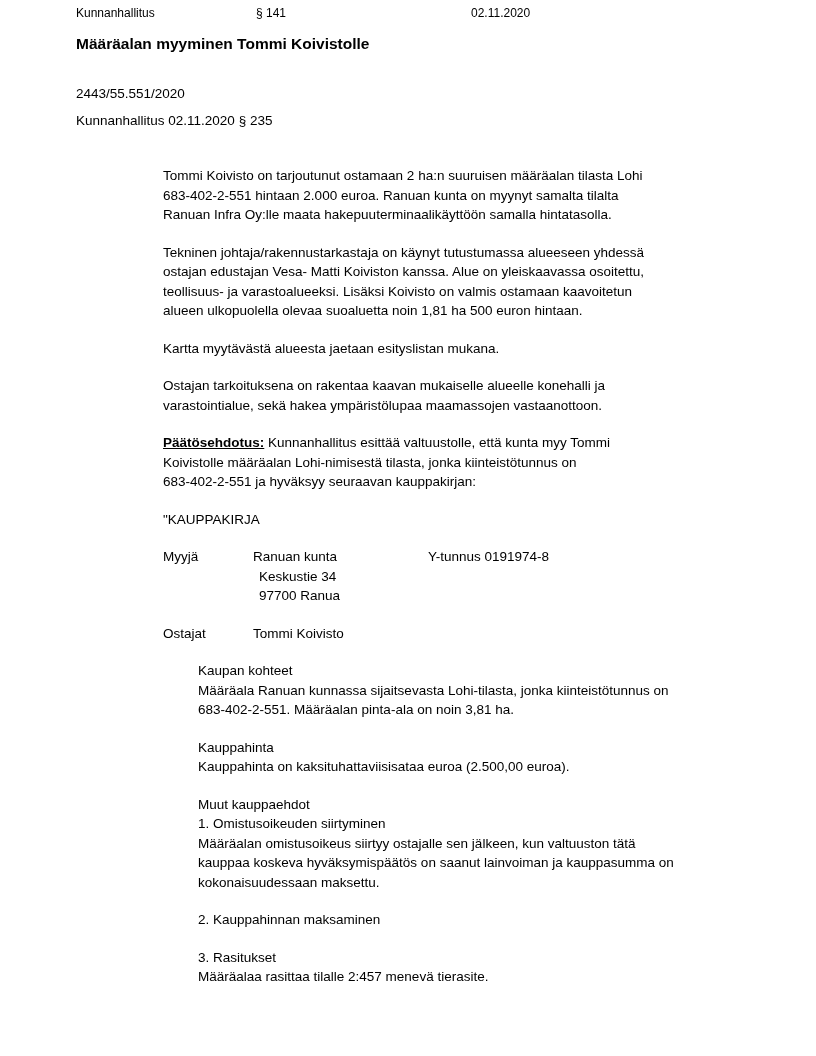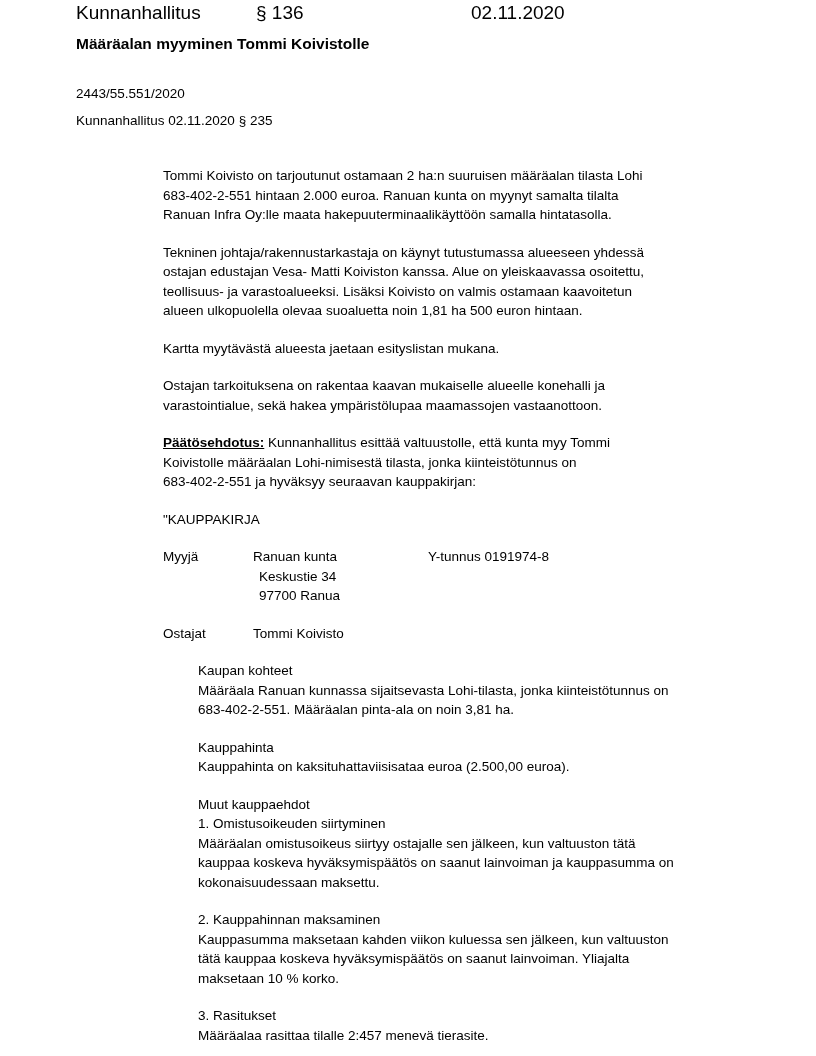--- a/index.html
+++ b/index.html
@@ -20,21 +20,21 @@
     height: 1056px;
     box-sizing: border-box;
     padding: 0;
   }
   .header-row {
     position: absolute;
     top: 4px;
     left: 76px;
     right: 40px;
     display: flex;
-    font-size: 19px;
+    font-size: 12px;
     line-height: 18px;
   }
   .header-row .h-left { width: 180px; }
   .header-row .h-mid { width: 215px; }
   .header-row .h-right { }
 
   .doc-title {
     position: absolute;
     top: 34px;
     left: 76px;
@@ -105,21 +105,21 @@
     white-space: pre-wrap;
   }
 </style>
 </head>
 <body>
 
 <div class="page">
 
   <div class="header-row">
     <div class="h-left">Kunnanhallitus</div>
-    <div class="h-mid">§ 136</div>
+    <div class="h-mid">§ 141</div>
     <div class="h-right">02.11.2020</div>
   </div>
 
   <div class="doc-title">Määräalan myyminen Tommi Koivistolle</div>
   <div class="doc-ref">2443/55.551/2020</div>
   <div class="doc-meeting">Kunnanhallitus 02.11.2020 § 235</div>
 
   <div class="body-block">
 
     <p class="para">Tommi Koivisto on tarjoutunut ostamaan 2 ha:n suuruisen määräalan tilasta Lohi
@@ -170,23 +170,20 @@
     <div class="section">
       <div class="line">Muut kauppaehdot</div>
       <div class="line">1. Omistusoikeuden siirtyminen</div>
       <div class="line">Määräalan omistusoikeus siirtyy ostajalle sen jälkeen, kun valtuuston tätä
 kauppaa koskeva hyväksymispäätös on saanut lainvoiman ja kauppasumma on
 kokonaisuudessaan maksettu.</div>
     </div>
 
     <div class="section">
       <div class="line">2. Kauppahinnan maksaminen</div>
-      <div class="line">Kauppasumma maksetaan kahden viikon kuluessa sen jälkeen, kun valtuuston
-tätä kauppaa koskeva hyväksymispäätös on saanut lainvoiman. Yliajalta
-maksetaan 10 % korko.</div>
     </div>
 
     <div class="section">
       <div class="line">3. Rasitukset</div>
       <div class="line">Määräalaa rasittaa tilalle 2:457 menevä tierasite.</div>
     </div>
 
   </div>
 </div>
 

